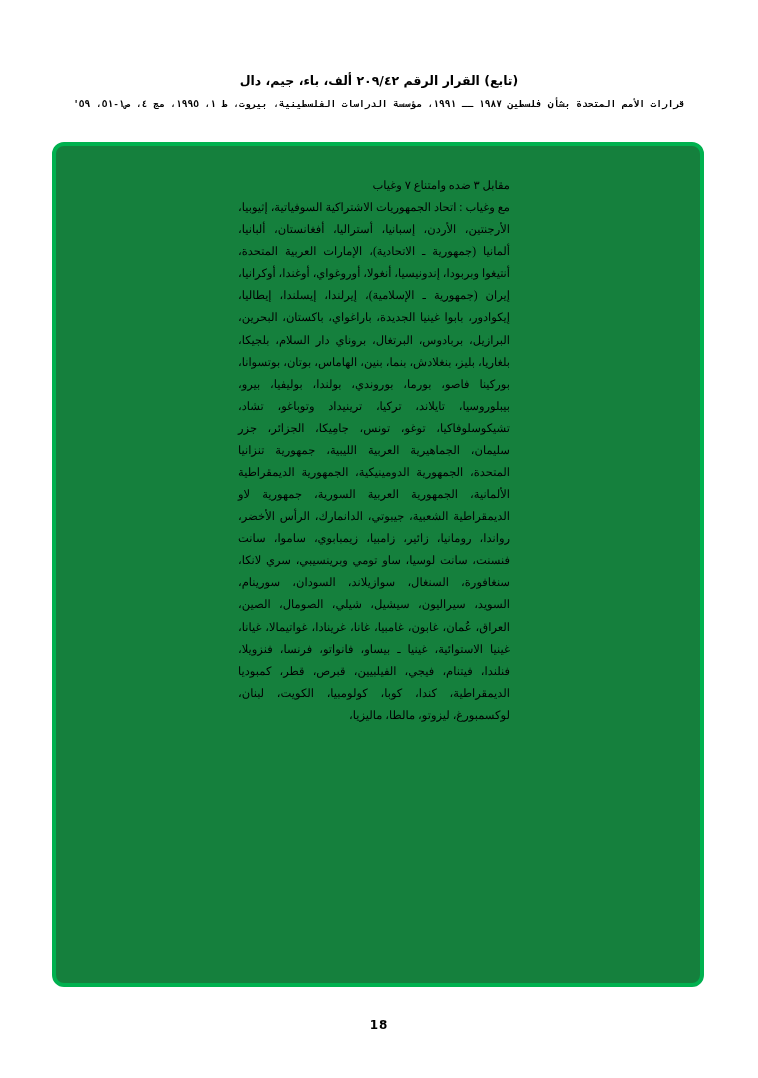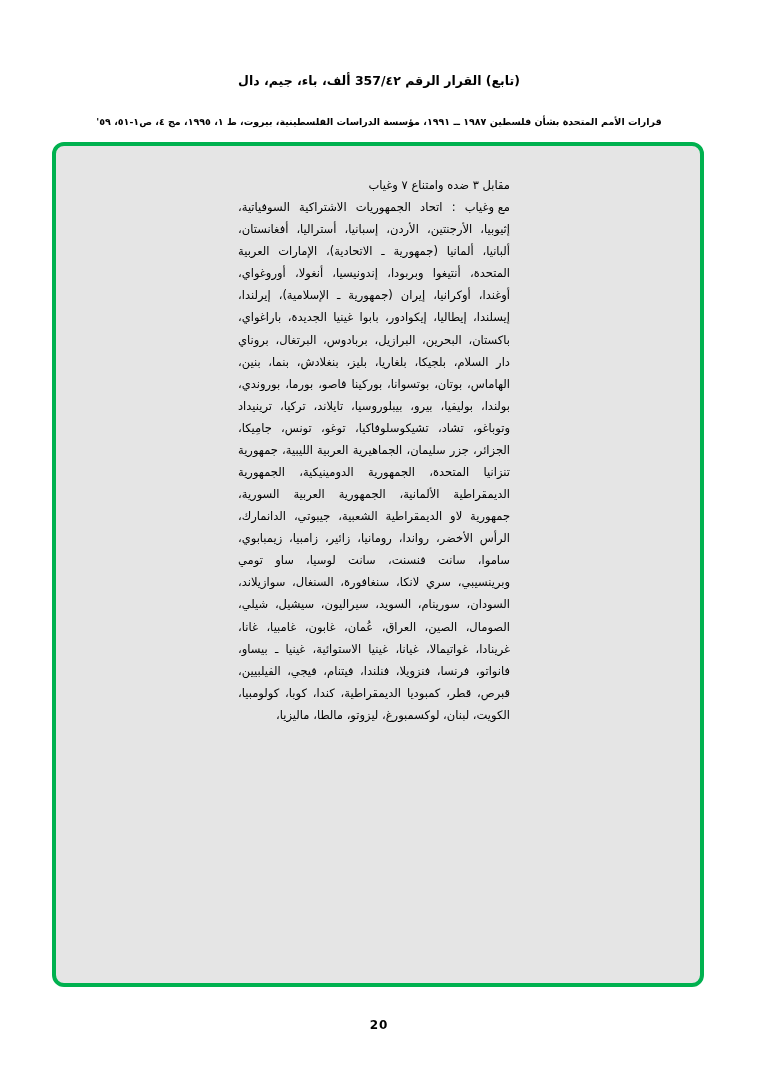--- a/index.html
+++ b/index.html
@@ -30,33 +30,35 @@
   .header-title {
     font-size: 12.5px;
     font-weight: bold;
     letter-spacing: 0px;
     line-height: 1.5;
     direction: rtl;
   }
   .header-sub {
     font-size: 9.5px;
     font-weight: bold;
-    margin-top: 25px;
+    margin-top: 7px;
     direction: rtl;
+    font-family: Liberation Mono, monospace;
   }
   .frame {
     position: absolute;
     top: 142px;
     left: 52px;
     width: 652px;
     height: 845px;
     border: 4px solid #00b14f;
     border-radius: 12px;
     box-sizing: border-box;
-    background: #e5e5e5;
+    background: #15803d;
+    font-family: Liberation Serif, serif;
   }
   .content {
     position: absolute;
     top: 28px;
     right: 190px;
     width: 272px;
     direction: rtl;
     text-align: justify;
     text-align-last: right;
     font-size: 11.5px;
@@ -85,33 +87,33 @@
     font-weight: bold;
     letter-spacing: 1px;
   }
 </style>
 </head>
 <body>
 
 <div class="page">
 
   <div class="header">
-    <div class="header-title">(تابع) القرار الرقم 357/٤٢ ألف، باء، جيم، دال</div>
+    <div class="header-title">(تابع) القرار الرقم ٢٠٩/٤٢ ألف، باء، جيم، دال</div>
     <div class="header-sub">قرارات الأمم المتحدة بشأن فلسطين ١٩٨٧ ــ ١٩٩١، مؤسسة الدراسات الفلسطينية، بيروت، ط ١، ١٩٩٥، مج ٤، ص١-٥١، ٥٩'</div>
   </div>
 
   <div class="frame">
     <div class="content">
 
       <p class="line-centerish">مقابل ٣ ضده وامتناع ٧ وغياب</p>
 
       <p class="resolution-row">
         <span class="label-with-colon">مع وغياب</span>
         <span>:</span>
         <span>اتحاد الجمهوريات الاشتراكية السوفياتية، إثيوبيا، الأرجنتين، الأردن، إسبانيا، أستراليا، أفغانستان، ألبانيا، ألمانيا (جمهورية ـ الاتحادية)، الإمارات العربية المتحدة، أنتيغوا وبربودا، إندونيسيا، أنغولا، أوروغواي، أوغندا، أوكرانيا، إيران (جمهورية ـ الإسلامية)، إيرلندا، إيسلندا، إيطاليا، إيكوادور، بابوا غينيا الجديدة، باراغواي، باكستان، البحرين، البرازيل، بربادوس، البرتغال، بروناي دار السلام، بلجيكا، بلغاريا، بليز، بنغلادش، بنما، بنين، الهاماس، بوتان، بوتسوانا، بوركينا فاصو، بورما، بوروندي، بولندا، بوليفيا، بيرو، بيبلوروسيا، تايلاند، تركيا، ترينيداد وتوباغو، تشاد، تشيكوسلوفاكيا، توغو، تونس، جامِيكا، الجزائر، جزر سليمان، الجماهيرية العربية الليبية، </span><span class="bold">جمهورية تنزانيا المتحدة</span><span>، الجمهورية الدومينيكية، الجمهورية الديمقراطية الألمانية، الجمهورية العربية السورية، جمهورية لاو الديمقراطية الشعبية، جيبوتي، الدانمارك، الرأس الأخضر، رواندا، رومانيا، زائير، زامبيا، زيمبابوي، ساموا، سانت فنسنت، سانت لوسيا، ساو تومي وبرينسيبي، سري لانكا، سنغافورة، السنغال، سوازيلاند، السودان، سورينام، السويد، سيراليون، سيشيل، شيلي، الصومال، الصين، العراق، عُمان، غابون، غامبيا، غانا، غرينادا، غواتيمالا، غيانا، غينيا الاستوائية، غينيا ـ بيساو، فانواتو، فرنسا، فنزويلا، فنلندا، فيتنام، فيجي، الفيلبيين، قبرص، قطر، كمبوديا الديمقراطية، كندا، كوبا، كولومبيا، الكويت، لبنان، لوكسمبورغ، ليزوتو، مالطا، ماليزيا،</span>
       </p>
 
     </div>
   </div>
 
-  <div class="pagenum">20</div>
+  <div class="pagenum">18</div>
 
 </div>
 
 </body></html>

